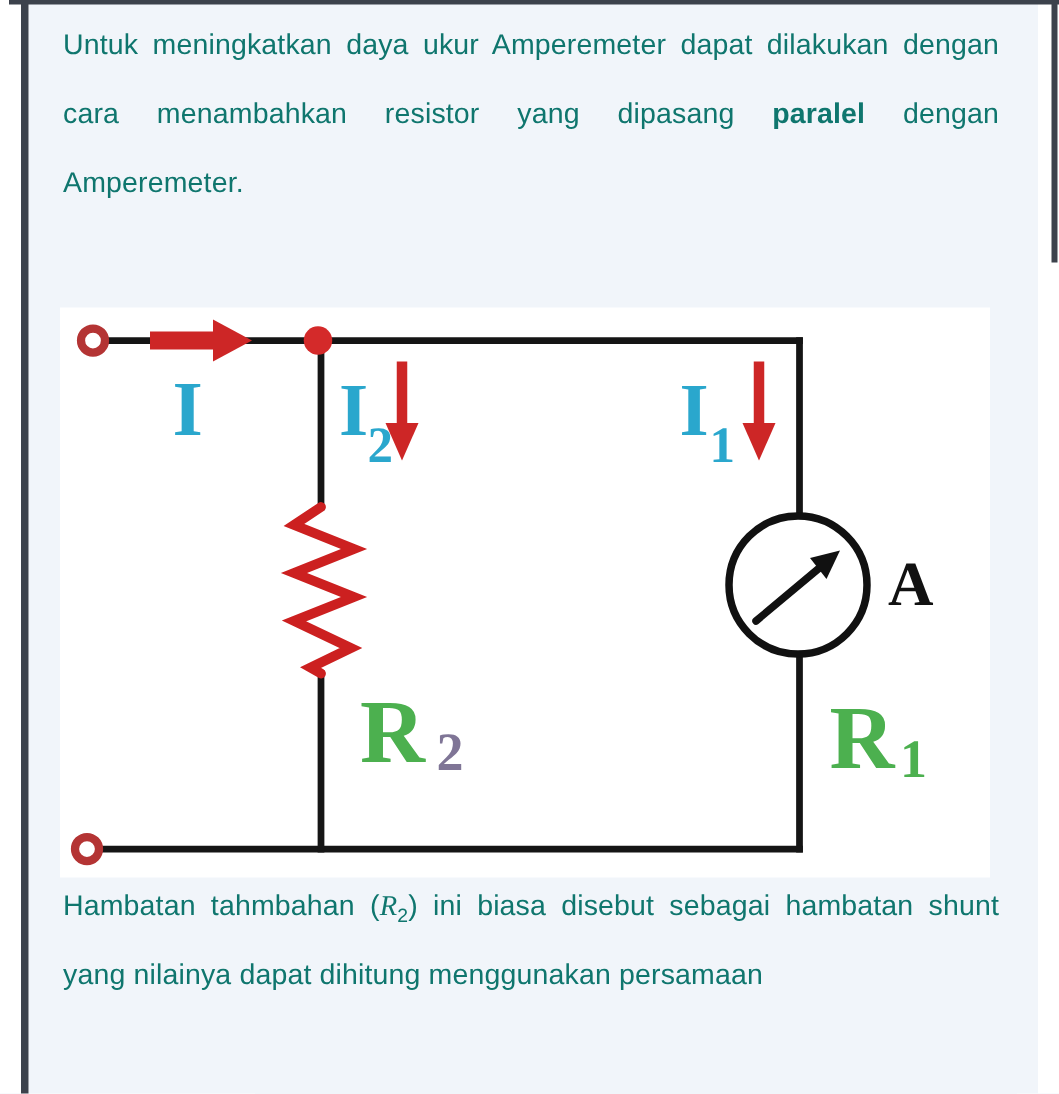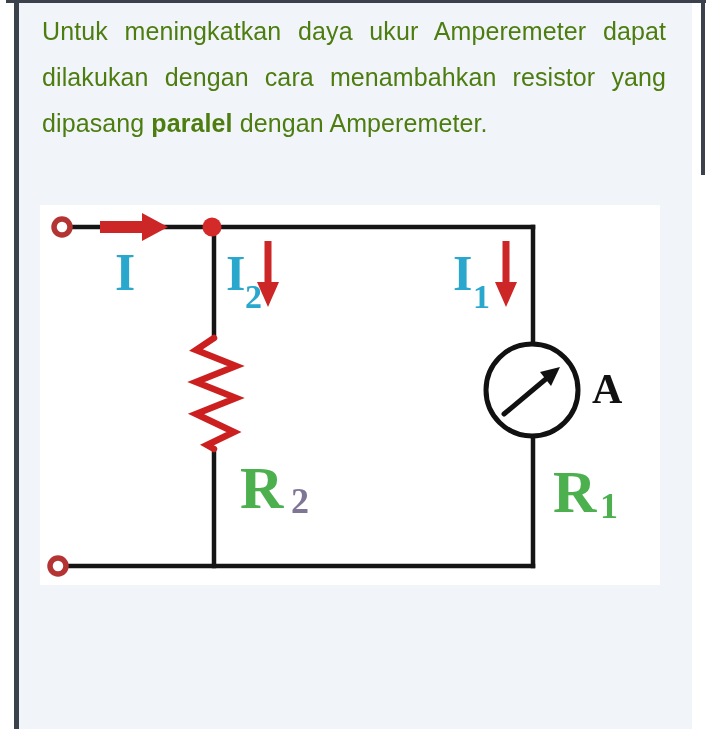--- a/index.html
+++ b/index.html
@@ -14,22 +14,22 @@
   #content-panel {
     position:absolute; left:19px; top:0; width:673px; height:729px;
     background:#f1f5fa;
   }
   .edge { position:absolute; background:#3c424c; }
   #top-edge-line  { left:6px;  top:0;   width:700px; height:3px; }
   #left-edge-line { left:14px; top:2px; width:5px;  height:727px; }
   #right-edge-line{ left:701px;top:0;   width:4px;  height:175px; }
   .para {
     position:absolute; left:23px; width:624px;
-    font-size:25px; line-height:46px; letter-spacing:0.1px;
-    color:#4d7c0f; text-align:justify;
+    font-size:19px; line-height:46px; letter-spacing:0.1px;
+    color:#0f766e; text-align:justify;
   }
   #para-top { top:8px; }
   #para-bottom { top:582px; }
   .bold-word { font-weight:bold; }
   .math-var { font-family:"Liberation Serif", serif; font-style:italic; }
   sub { font-size:0.68em; line-height:0; }
   #figure-box {
     position:absolute; left:21px; top:205px; width:620px; height:380px;
     background:#ffffff;
   }
@@ -92,18 +92,19 @@
       <text x="453" y="290" font-size="50" fill="#2aa7cd">I</text>
       <text x="473" y="308" font-size="34" fill="#2aa7cd">1</text>
       <text x="592" y="403" font-size="42" fill="#111111">A</text>
       <text x="240" y="508" font-size="60" fill="#4cb04f">R</text>
       <text x="291" y="513" font-size="36" fill="#7f7596">2</text>
       <text x="553" y="512" font-size="60" fill="#4cb04f">R</text>
       <text x="600" y="518" font-size="36" fill="#4cb04f">1</text>
     </svg>
   </div>
 
+  <p class="para" id="para-bottom"><span>Hambatan tahmbahan (</span><span class="math-var">R</span><sub>2</sub><span>) ini biasa disebut sebagai hambatan shunt yang nilainya dapat dihitung menggunakan persamaan</span></p>
 
 </div>
 
 <div class="edge" id="top-edge-line"></div>
 <div class="edge" id="left-edge-line"></div>
 <div class="edge" id="right-edge-line"></div>
 
 </body></html>

